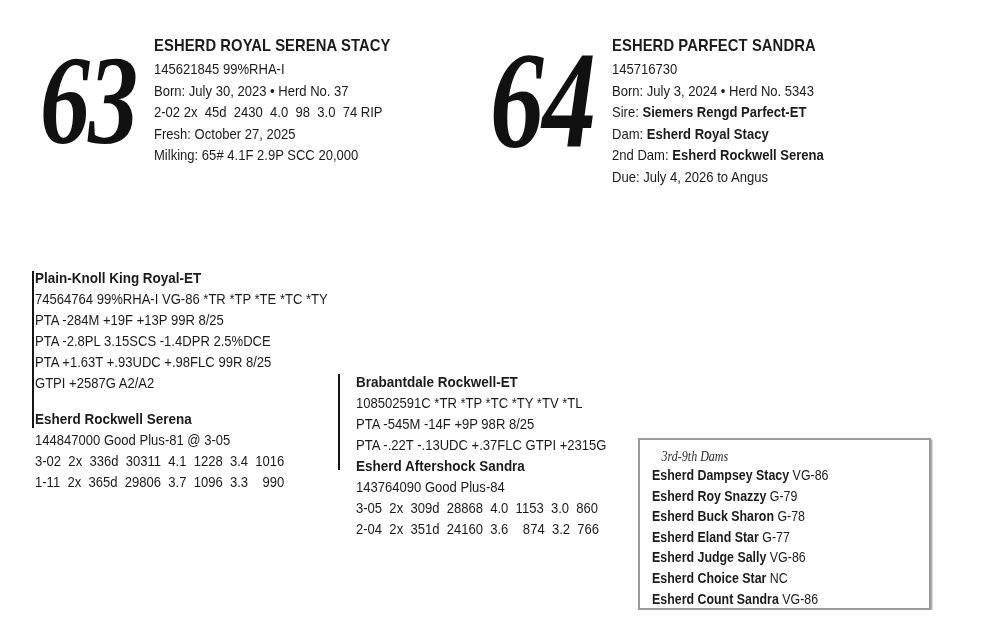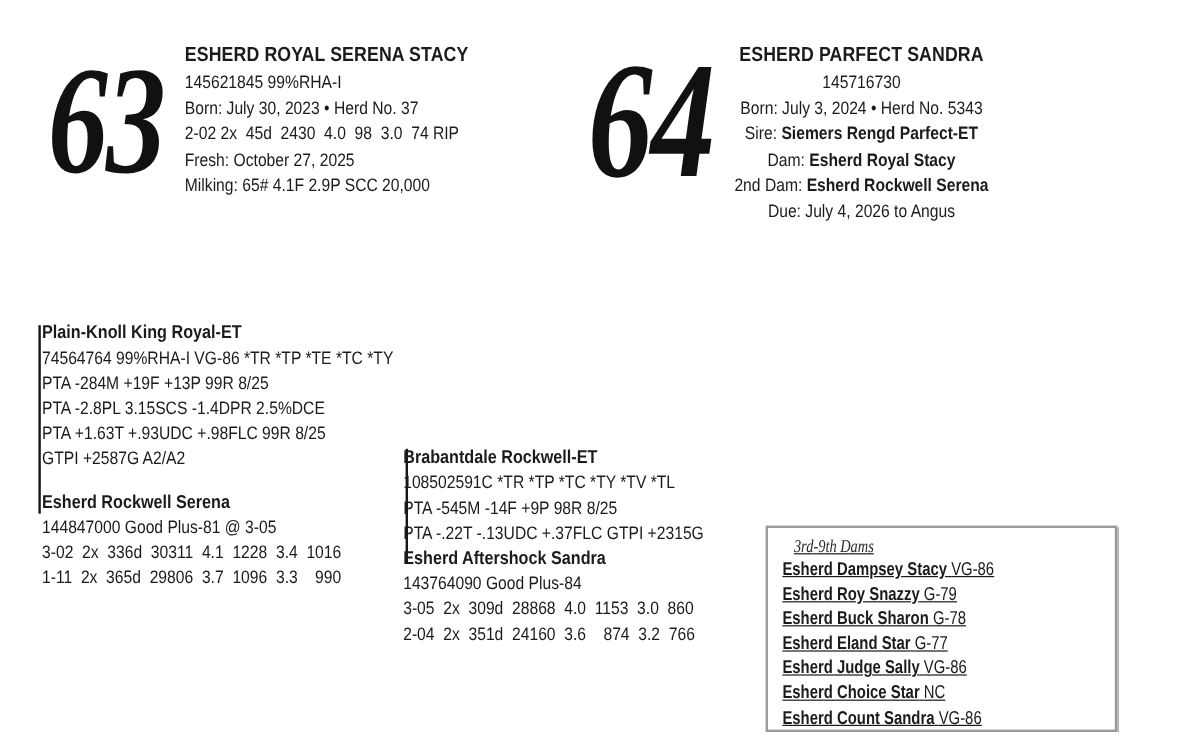--- a/index.html
+++ b/index.html
@@ -96,21 +96,21 @@
       <div class="ln">145621845 99%RHA-I</div>
       <div class="ln">Born: July 30, 2023 • Herd No. 37</div>
       <div class="ln">2-02 2x  45d  2430  4.0  98  3.0  74 RIP</div>
       <div class="ln">Fresh: October 27, 2025</div>
       <div class="ln">Milking: 65# 4.1F 2.9P SCC 20,000</div>
     </div>
   </div>
 
   <div class="abs lotnum" style="left:490px; top:32px; font-size:138px;">64</div>
 
-  <div class="abs" style="left:612px; top:33px;text-align:center;">
+  <div class="abs" style="left:612px; top:33px;">
     <div class="cond">
       <div class="lot-title">ESHERD PARFECT SANDRA</div>
       <div class="ln">145716730</div>
       <div class="ln">Born: July 3, 2024 • Herd No. 5343</div>
       <div class="ln"><span>Sire: </span><span class="b">Siemers Rengd Parfect-ET</span></div>
       <div class="ln"><span>Dam: </span><span class="b">Esherd Royal Stacy</span></div>
       <div class="ln"><span>2nd Dam: </span><span class="b">Esherd Rockwell Serena</span></div>
       <div class="ln">Due: July 4, 2026 to Angus</div>
     </div>
   </div>
@@ -127,34 +127,34 @@
       <div class="ln">GTPI +2587G A2/A2</div>
       <div class="pname dam-gap">Esherd Rockwell Serena</div>
       <div class="ln">144847000 Good Plus-81 @ 3-05</div>
       <div class="ln">3-02  2x  336d  30311  4.1  1228  3.4  1016</div>
       <div class="ln">1-11  2x  365d  29806  3.7  1096  3.3    990</div>
     </div>
   </div>
 
   <div class="abs bracket" style="left:338px; top:374px; height:96px;"></div>
 
-  <div class="abs ped" style="left:336px; top:371px;">
+  <div class="abs ped" style="left:356px; top:371px;">
     <div class="cond">
       <div class="pname">Brabantdale Rockwell-ET</div>
       <div class="ln">108502591C *TR *TP *TC *TY *TV *TL</div>
       <div class="ln">PTA -545M -14F +9P 98R 8/25</div>
       <div class="ln">PTA -.22T -.13UDC +.37FLC GTPI +2315G</div>
       <div class="pname">Esherd Aftershock Sandra</div>
       <div class="ln">143764090 Good Plus-84</div>
       <div class="ln">3-05  2x  309d  28868  4.0  1153  3.0  860</div>
       <div class="ln">2-04  2x  351d  24160  3.6    874  3.2  766</div>
     </div>
   </div>
 
-  <div class="abs dams-box" style="left:638px; top:438px; width:293px; height:172px;text-decoration:underline;">
+  <div class="abs dams-box" style="left:638px; top:438px; width:293px; height:172px;">
     <div class="dams-inner">
       <div class="dams-title">3rd-9th Dams</div>
       <div class="dam-row"><span>Esherd Dampsey Stacy</span> <span class="score">VG-86</span></div>
       <div class="dam-row"><span>Esherd Roy Snazzy</span> <span class="score">G-79</span></div>
       <div class="dam-row"><span>Esherd Buck Sharon</span> <span class="score">G-78</span></div>
       <div class="dam-row"><span>Esherd Eland Star</span> <span class="score">G-77</span></div>
       <div class="dam-row"><span>Esherd Judge Sally</span> <span class="score">VG-86</span></div>
       <div class="dam-row"><span>Esherd Choice Star</span> <span class="score">NC</span></div>
       <div class="dam-row"><span>Esherd Count Sandra</span> <span class="score">VG-86</span></div>
     </div>

